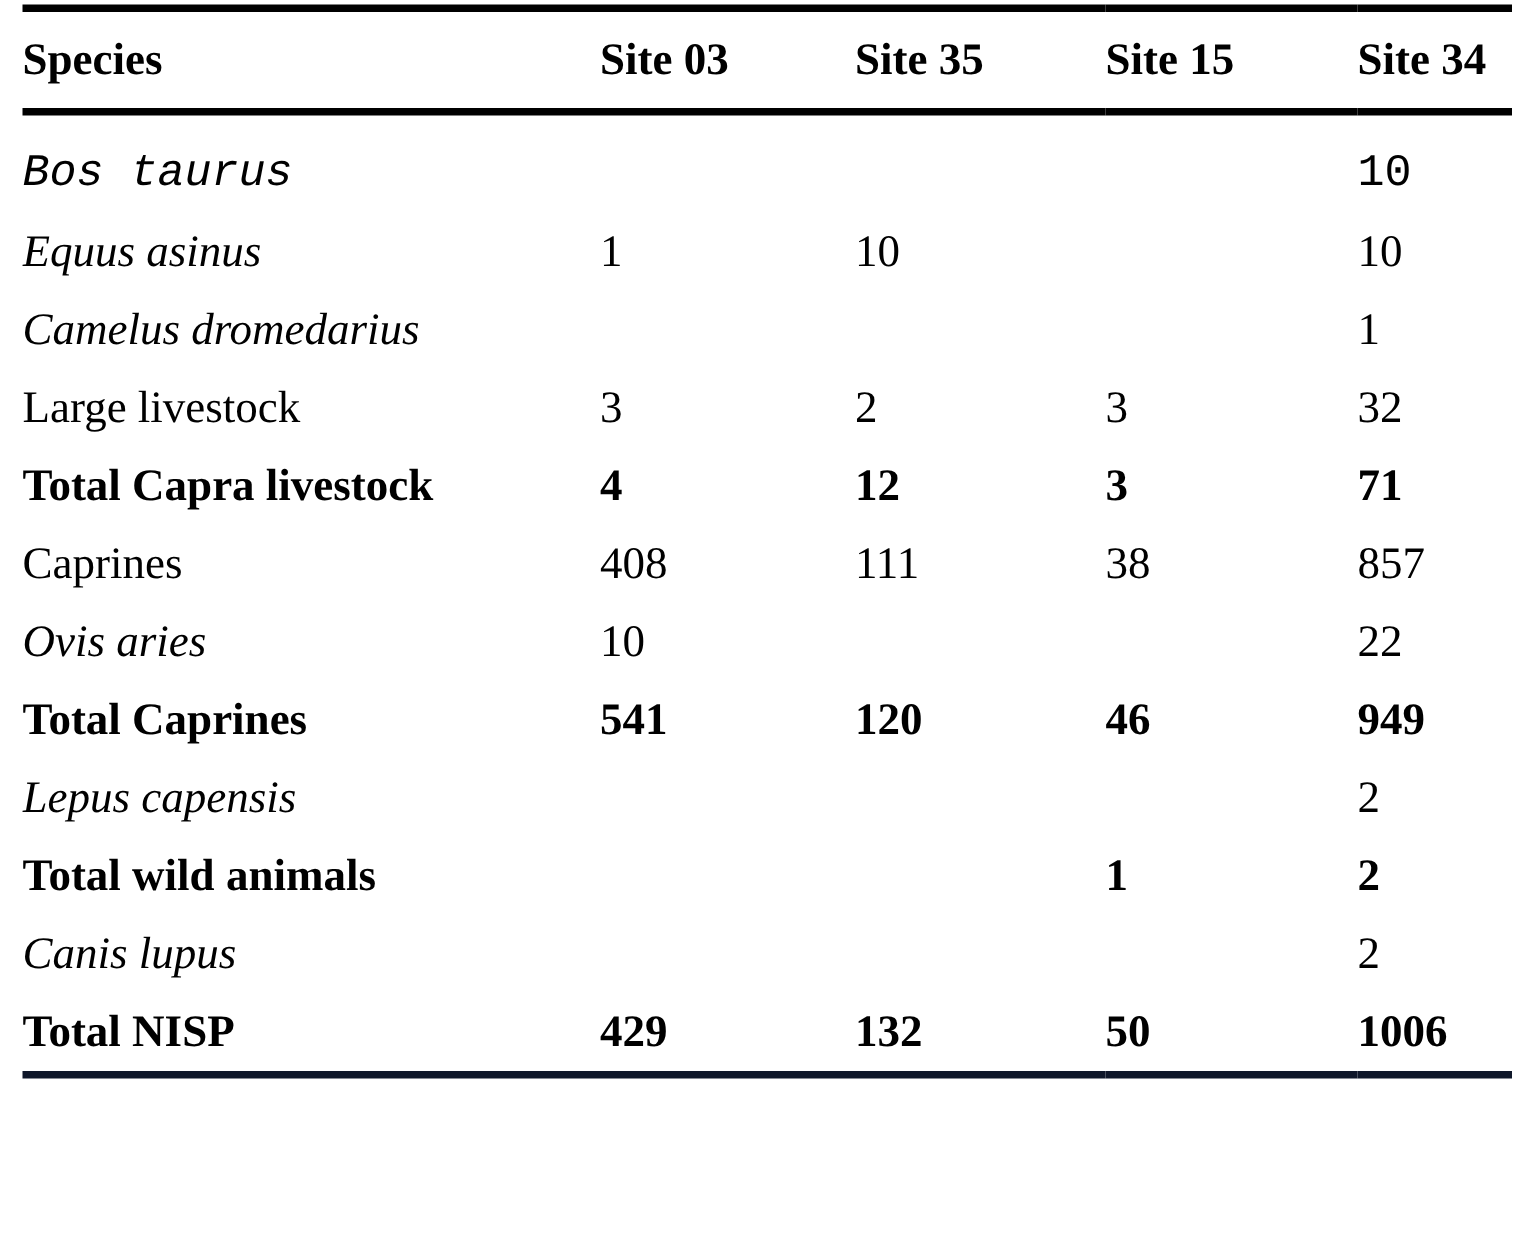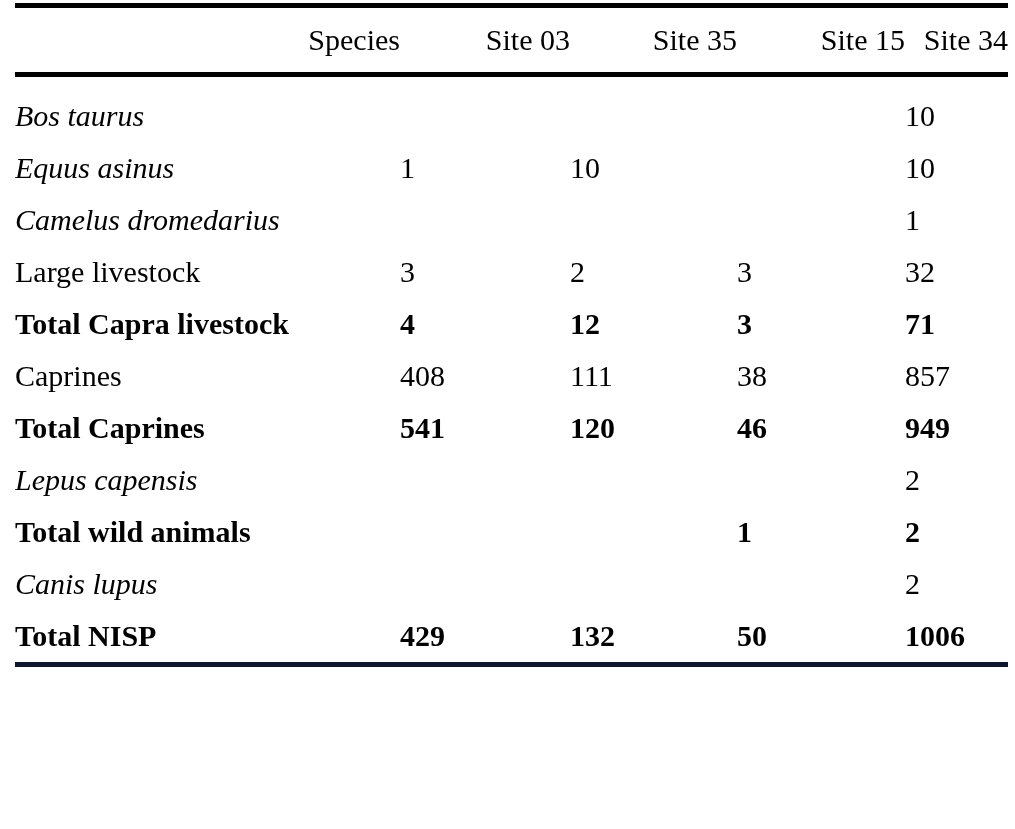--- a/index.html
+++ b/index.html
@@ -30,38 +30,38 @@
   table.nisp col.c-s03 { width: 170px; }
   table.nisp col.c-s35 { width: 167px; }
   table.nisp col.c-s15 { width: 168px; }
   table.nisp col.c-s34 { width: 103px; }
 
   table.nisp thead tr {
     border-top: 5px solid #000000;
     border-bottom: 5px solid #000000;
   }
   table.nisp th {
-    font-weight: normal;
-    text-align: right;
+    font-weight: bold;
+    text-align: left;
     vertical-align: middle;
     height: 64px;
     padding: 0;
     white-space: nowrap;
     overflow: hidden;
   }
   table.nisp tbody td {
     text-align: left;
     vertical-align: middle;
     height: 52px;
     line-height: 52px;
     padding: 0;
     white-space: nowrap;
     overflow: hidden;
   }
-  table.nisp tbody tr:first-child td { padding-top: 13px; }
+  table.nisp tbody tr:first-child td { padding-top: 13px; font-family: Liberation Mono, monospace; }
   table.nisp tbody tr:last-child { border-bottom: 5px solid #0f172a; }
   table.nisp tr.row-bold td { font-weight: bold; }
   table.nisp td.species-italic { font-style: italic; }
 </style>
 </head>
 <body>
 
 <div class="page">
   <table class="nisp">
     <colgroup>
@@ -116,20 +116,27 @@
           <td>3</td>
           <td>71</td>
         </tr>
         <tr>
           <td>Caprines</td>
           <td>408</td>
           <td>111</td>
           <td>38</td>
           <td>857</td>
         </tr>
+        <tr>
+          <td class="species-italic">Ovis aries</td>
+          <td>10</td>
+          <td></td>
+          <td></td>
+          <td>22</td>
+        </tr>
         <tr class="row-bold">
           <td>Total Caprines</td>
           <td>541</td>
           <td>120</td>
           <td>46</td>
           <td>949</td>
         </tr>
         <tr>
           <td class="species-italic">Lepus capensis</td>
           <td></td>

